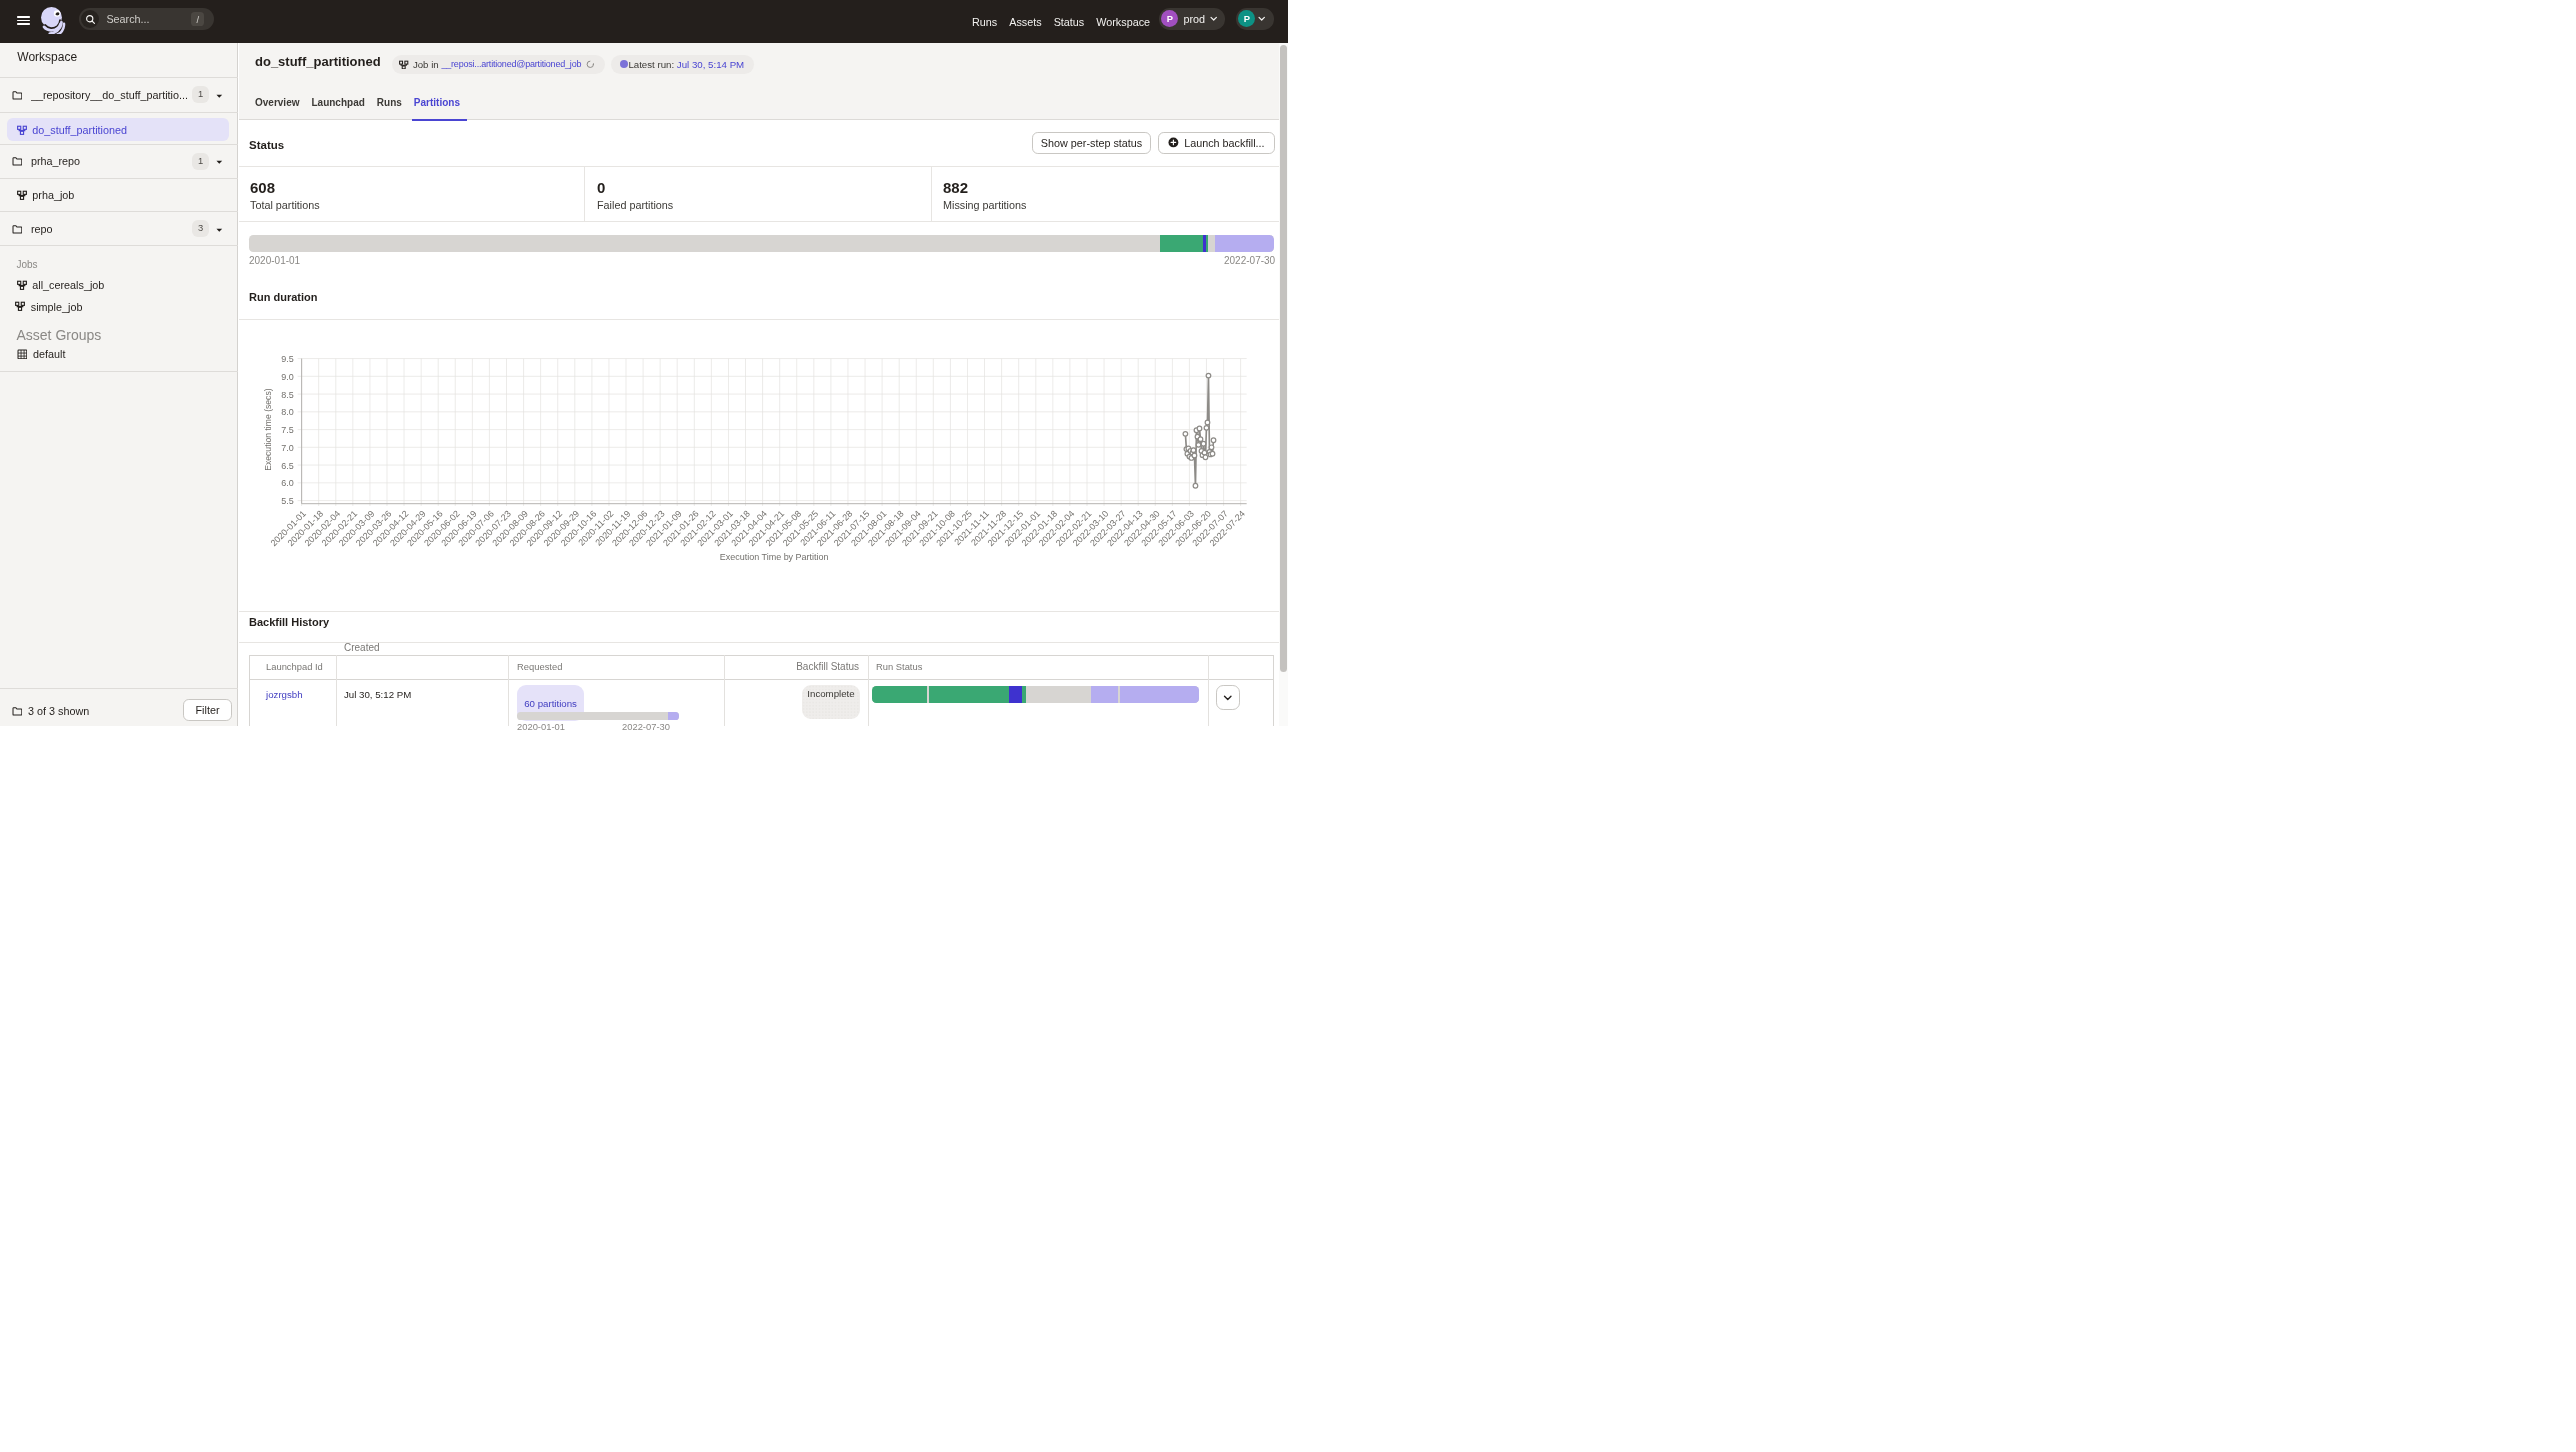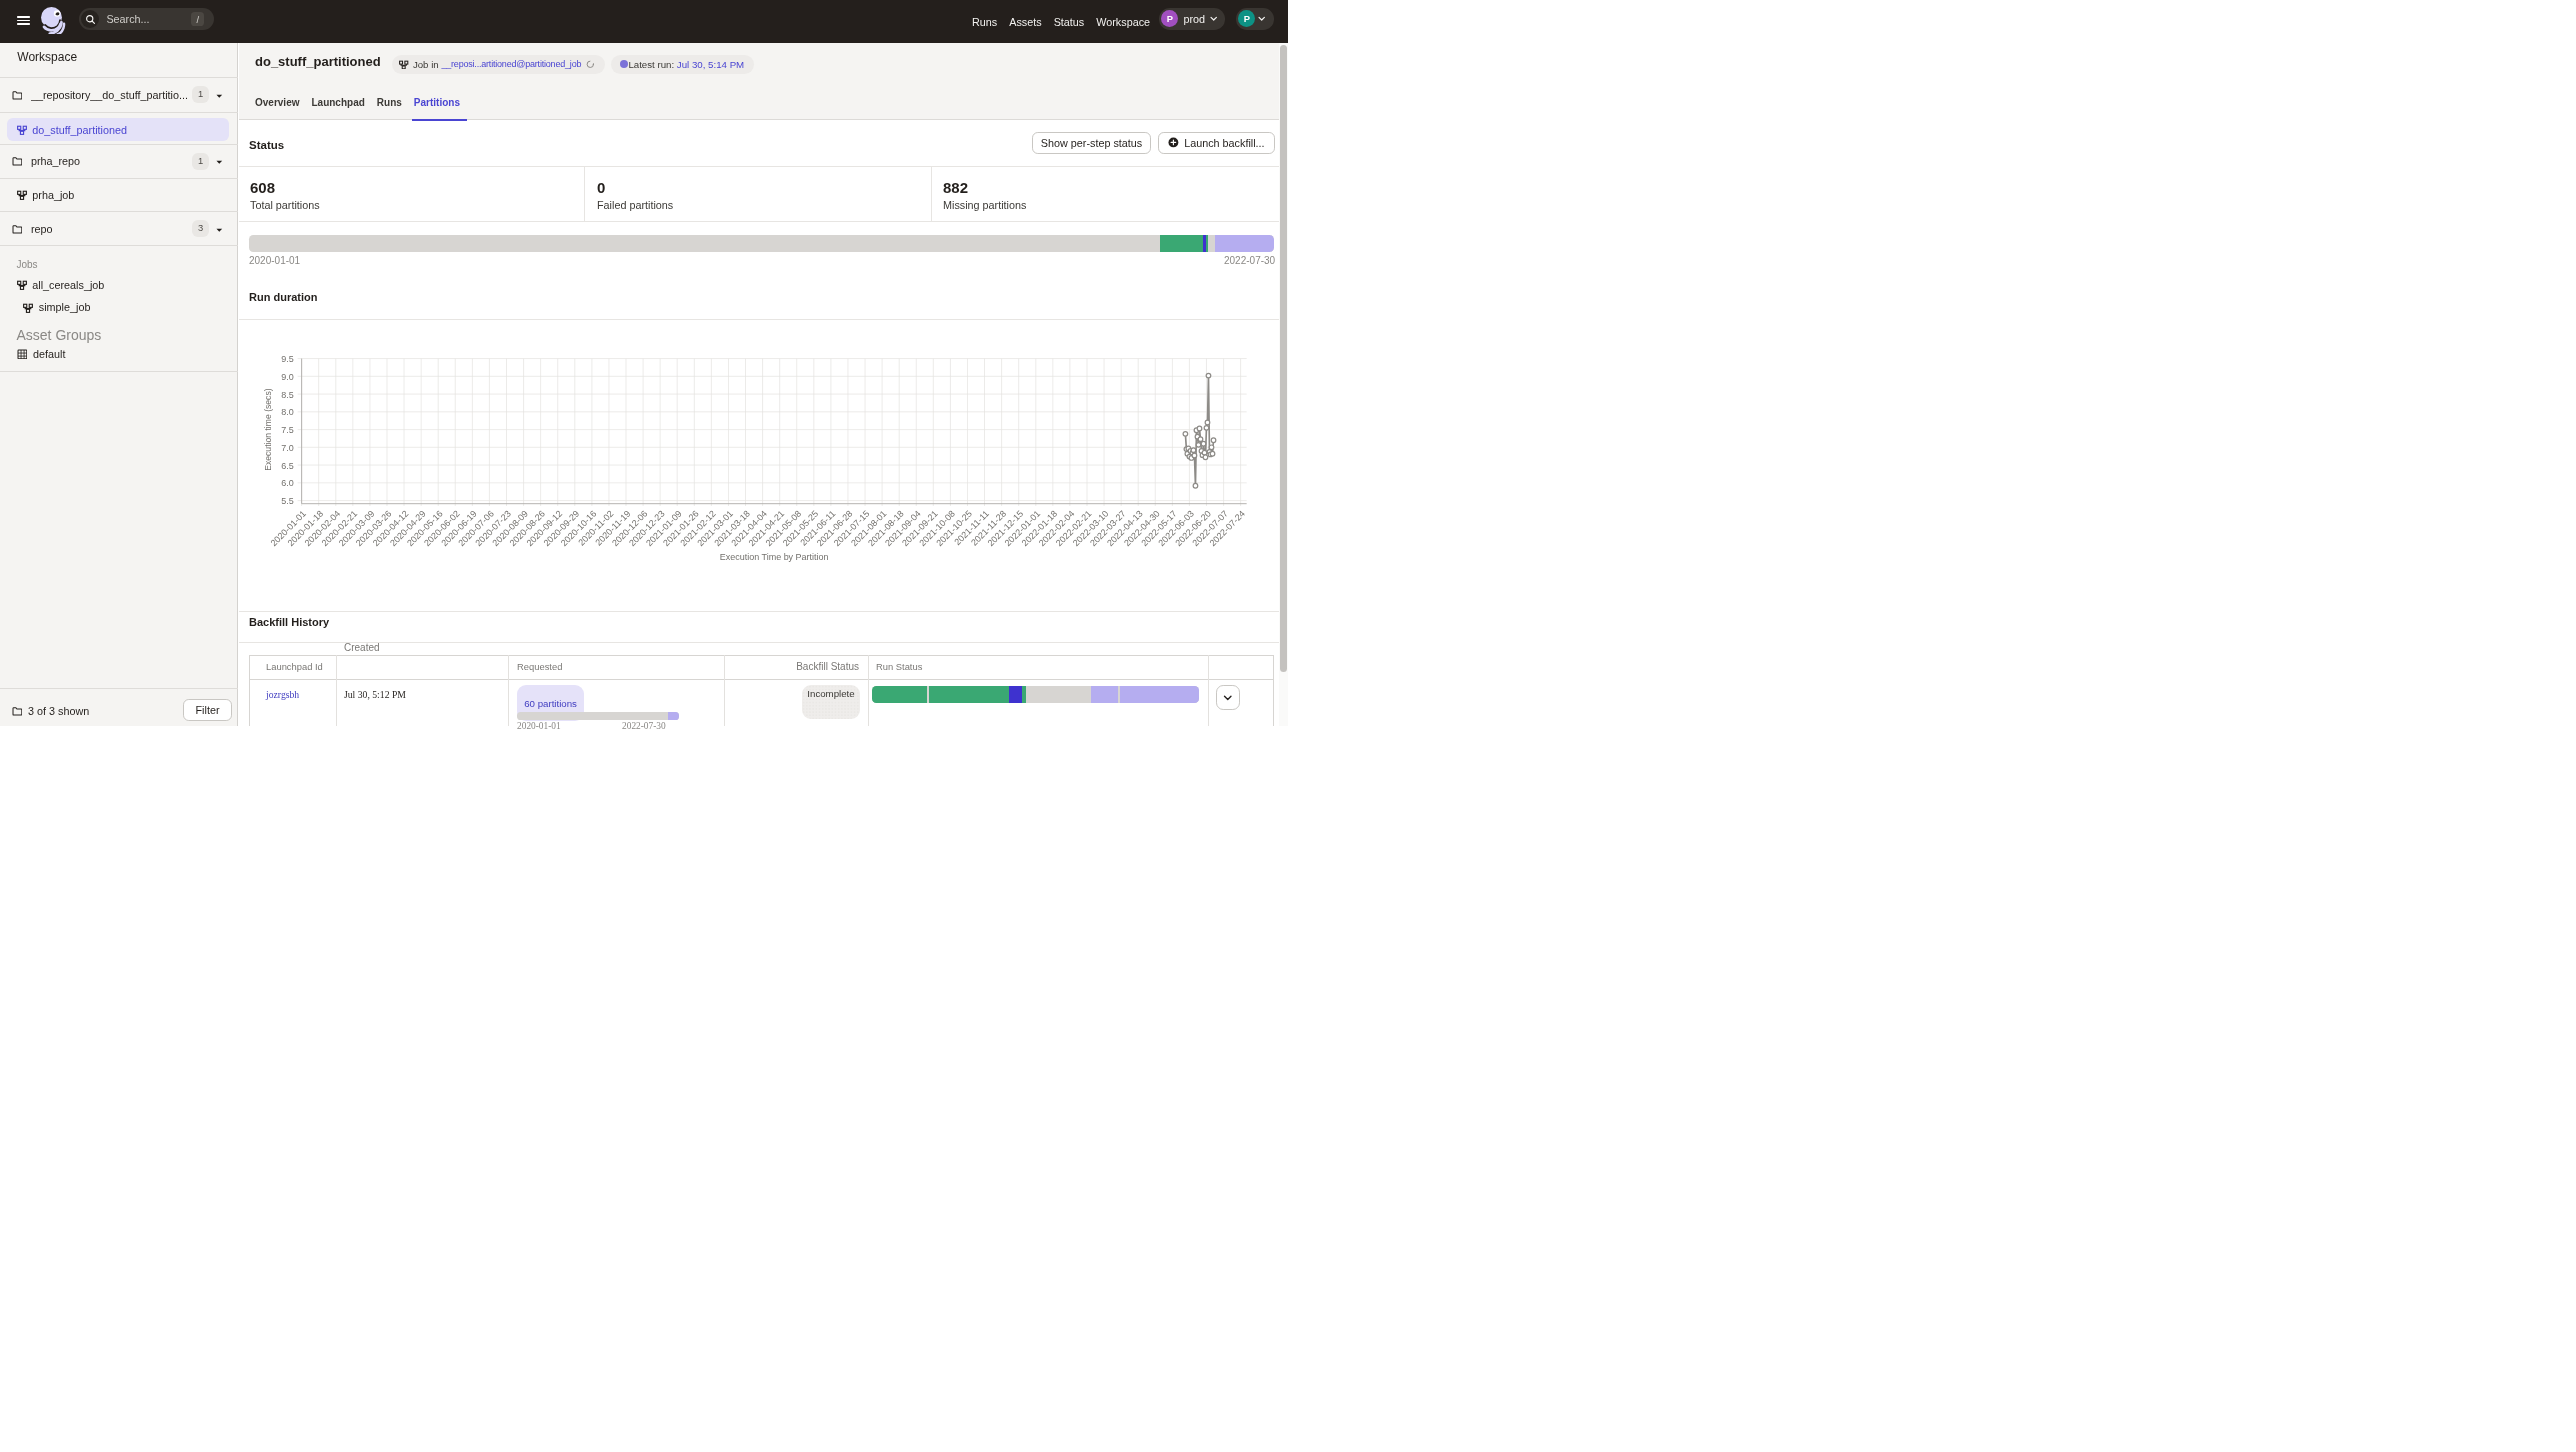--- a/index.html
+++ b/index.html
@@ -3,21 +3,21 @@
 * { margin:0; padding:0; box-sizing:border-box; }
 html,body { width:1288px; height:726px; overflow:hidden; font-family:"Liberation Sans", sans-serif; color:#231f1c; background:#fff; }
 .abs { position:absolute; }
 #topbar { position:absolute; left:0; top:0; width:1288px; height:43px; background:#241f1c; }
 #sidebar { position:absolute; left:0; top:43px; width:238px; height:683px; background:#f5f4f2; border-right:0.7px solid #d4d2cf; }
 #hdrband { position:absolute; left:239px; top:43px; width:1049px; height:77px; background:#f5f4f2; border-bottom:0.7px solid #dcdad7; }
 .sdiv { position:absolute; left:0; width:238px; height:0.7px; background:#dedcd9; }
 .pill { position:absolute; height:18.7px; border-radius:9.4px; background:#edebe9; display:flex; align-items:center; font-size:9.7px; color:#3c3a36; }
 .btn { position:absolute; height:21.6px; border:0.7px solid #c9c7c3; border-radius:5.8px; background:#fff; display:flex; align-items:center; justify-content:center; font-size:10.8px; color:#231f1c; }
 .seg { position:absolute; top:0; height:100%; }
-.mono { font-family:Liberation Serif, serif; }
+.mono { font-family:Liberation Sans, sans-serif; }
 </style></head>
 <body>
 
 <div id="topbar">
   <div class="abs" style="left:16.5px;top:16px;width:13.7px;height:1.9px;background:#fff;border-radius:0.7px"></div>
   <div class="abs" style="left:16.5px;top:19.5px;width:13.7px;height:1.9px;background:#fff;border-radius:0.7px"></div>
   <div class="abs" style="left:16.5px;top:23px;width:13.7px;height:1.9px;background:#fff;border-radius:0.7px"></div>
   <div class="abs" style="left:40px;top:7.2px"><svg width="27" height="27" viewBox="0 0 40 40">
 <circle cx="17" cy="15.5" r="15.5" fill="#d8d6f8"></circle>
 <path d="M7.5 26.5 C 12 32, 20 33, 25.5 28.5 C 28 26.3, 29.5 23, 29.7 19.5" stroke="#241f1c" stroke-width="2.6" fill="none" stroke-linecap="round"></path>
@@ -128,21 +128,21 @@
 <div class="abs" style="left:16.5px;top:259px;font-size:10px;color:#8a8885">Jobs</div>
 <div class="abs" style="left:16.5px;top:279px;display:flex;align-items:center">
     <svg width="10" height="10" viewBox="0 0 16 16" fill="none">
       <rect x="1" y="2" width="5" height="5" stroke="#231f1c" stroke-width="1.8"></rect>
       <rect x="10" y="2" width="5" height="5" stroke="#231f1c" stroke-width="1.8"></rect>
       <rect x="5.5" y="10" width="5" height="5" stroke="#231f1c" stroke-width="1.8"></rect>
       <path d="M3.5 7v2h9V7M8 9v1.5" stroke="#231f1c" stroke-width="1.8"></path>
     </svg>
     <span style="font-size:10.8px;margin-left:5.8px">all_cereals_job</span>
   </div>
-<div class="abs" style="left:23px;top:301px;display:flex;align-items:flex-end">
+<div class="abs" style="left:15px;top:301px;display:flex;align-items:flex-start">
     <svg width="10" height="10" viewBox="0 0 16 16" fill="none">
       <rect x="1" y="2" width="5" height="5" stroke="#231f1c" stroke-width="1.8"></rect>
       <rect x="10" y="2" width="5" height="5" stroke="#231f1c" stroke-width="1.8"></rect>
       <rect x="5.5" y="10" width="5" height="5" stroke="#231f1c" stroke-width="1.8"></rect>
       <path d="M3.5 7v2h9V7M8 9v1.5" stroke="#231f1c" stroke-width="1.8"></path>
     </svg>
     <span style="font-size:10.8px;margin-left:5.8px">simple_job</span>
   </div>
 <div class="abs" style="left:16.5px;top:327px;font-size:14px;color:#8a8885">Asset Groups</div>
 <div class="abs" style="left:16.5px;top:348px;display:flex;align-items:center">

